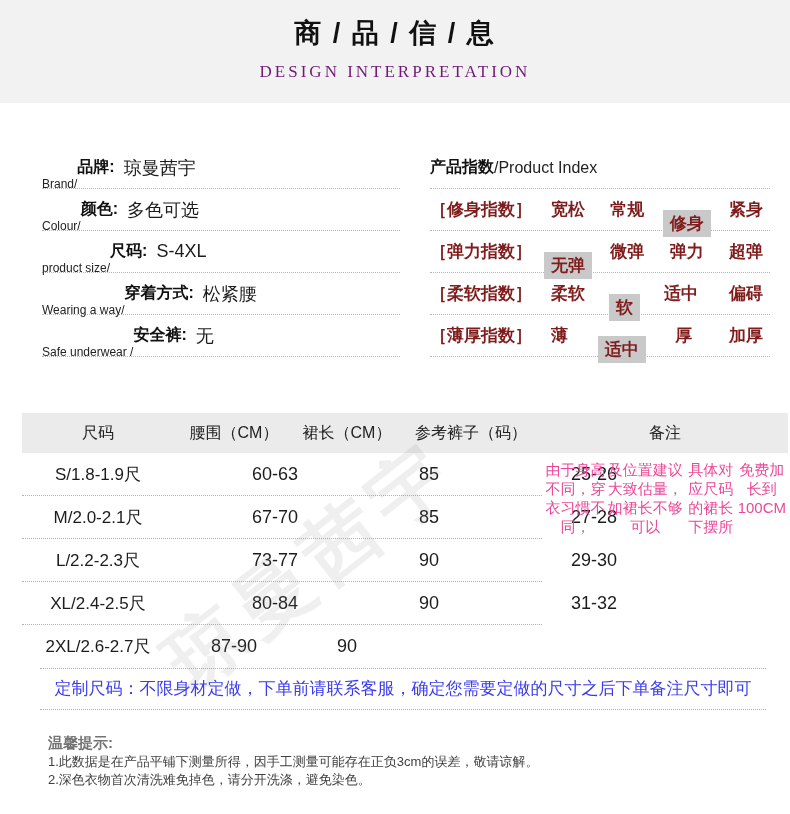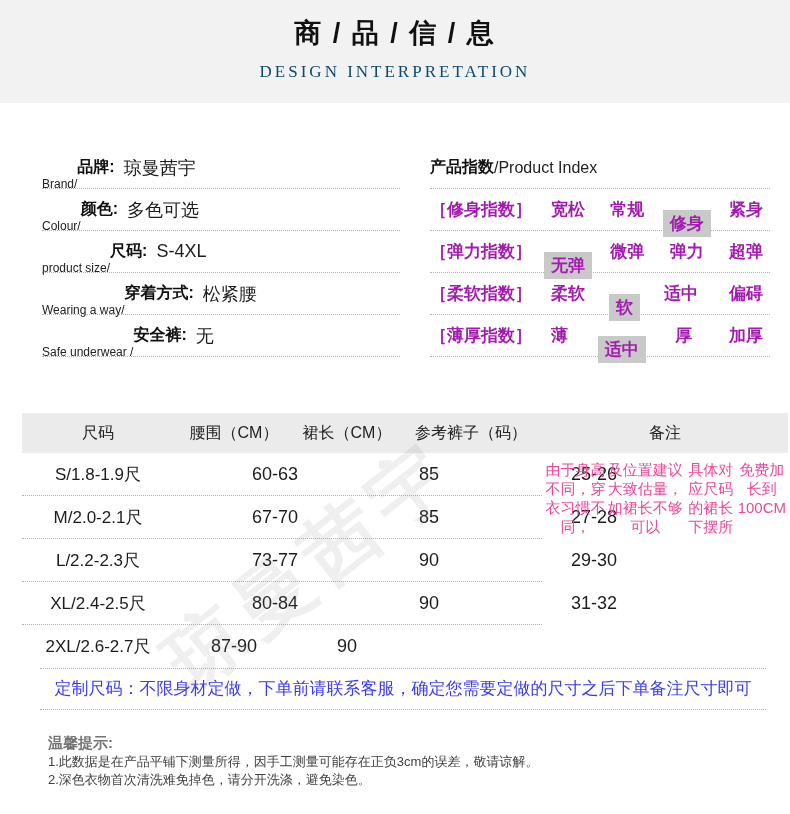--- a/index.html
+++ b/index.html
@@ -12,36 +12,36 @@
   html,body{width:790px;}
   body{
     height:814px;background:#fff;position:relative;overflow:hidden;
     font-family:"Liberation Sans","DejaVu Sans",sans-serif;color:#333;
   }
   
   .banner{height:103px;background:var(--banner-bg);text-align:center;}
   .page-title{padding-top:15px;font-size:27px;font-weight:bold;color:#111;letter-spacing:2px;}
   .page-subtitle{
     margin-top:11px;font-family:"Liberation Serif","DejaVu Serif",serif;
-    font-size:17px;letter-spacing:3px;color:#0c4a6e;
+    font-size:17px;letter-spacing:3px;color:#701a75;
   }
   
   .columns{display:flex;margin-top:44px;padding:0 20px 0 42px;}
   .col-left{width:358px;}
   .col-right{width:340px;margin-left:30px;}
   .info-row{height:42px;border-bottom:1px dotted #b3b3b3;display:flex;align-items:center;}
   .info-label-en{font-size:12px;color:#222;white-space:pre;margin-top:32px;}
   .info-label-cn{font-size:16px;font-weight:bold;color:#111;}
   .info-value{font-size:18px;margin-left:9px;color:#1c1c1c;}
   .pi-header{height:42px;border-bottom:1px dotted #b3b3b3;display:flex;align-items:center;}
   .pi-title-cn{font-size:16px;font-weight:bold;color:#111;}
   .pi-title-en{font-size:16px;color:#222;}
   .pi-row{
     height:42px;border-bottom:1px dotted #b3b3b3;display:flex;align-items:center;
-    font-weight:bold;font-size:17px;color:#a21caf;
+    font-weight:bold;font-size:17px;color:#7f1d1d;
   }
   .pi-label{width:114px;flex:none;}
   .pi-opts{flex:1;display:flex;justify-content:space-between;align-items:center;}
   .pi-opt{padding:2px 7px;}
   .pi-opt.hl{background:var(--highlight);margin-top:28px;}
   
   .size-section{margin:56px 0 0 22px;width:766px;}
   .tbl-header{
     height:40px;background:var(--table-header-bg);
     display:grid;grid-template-columns:152px 120px 106px 142px 1fr;

